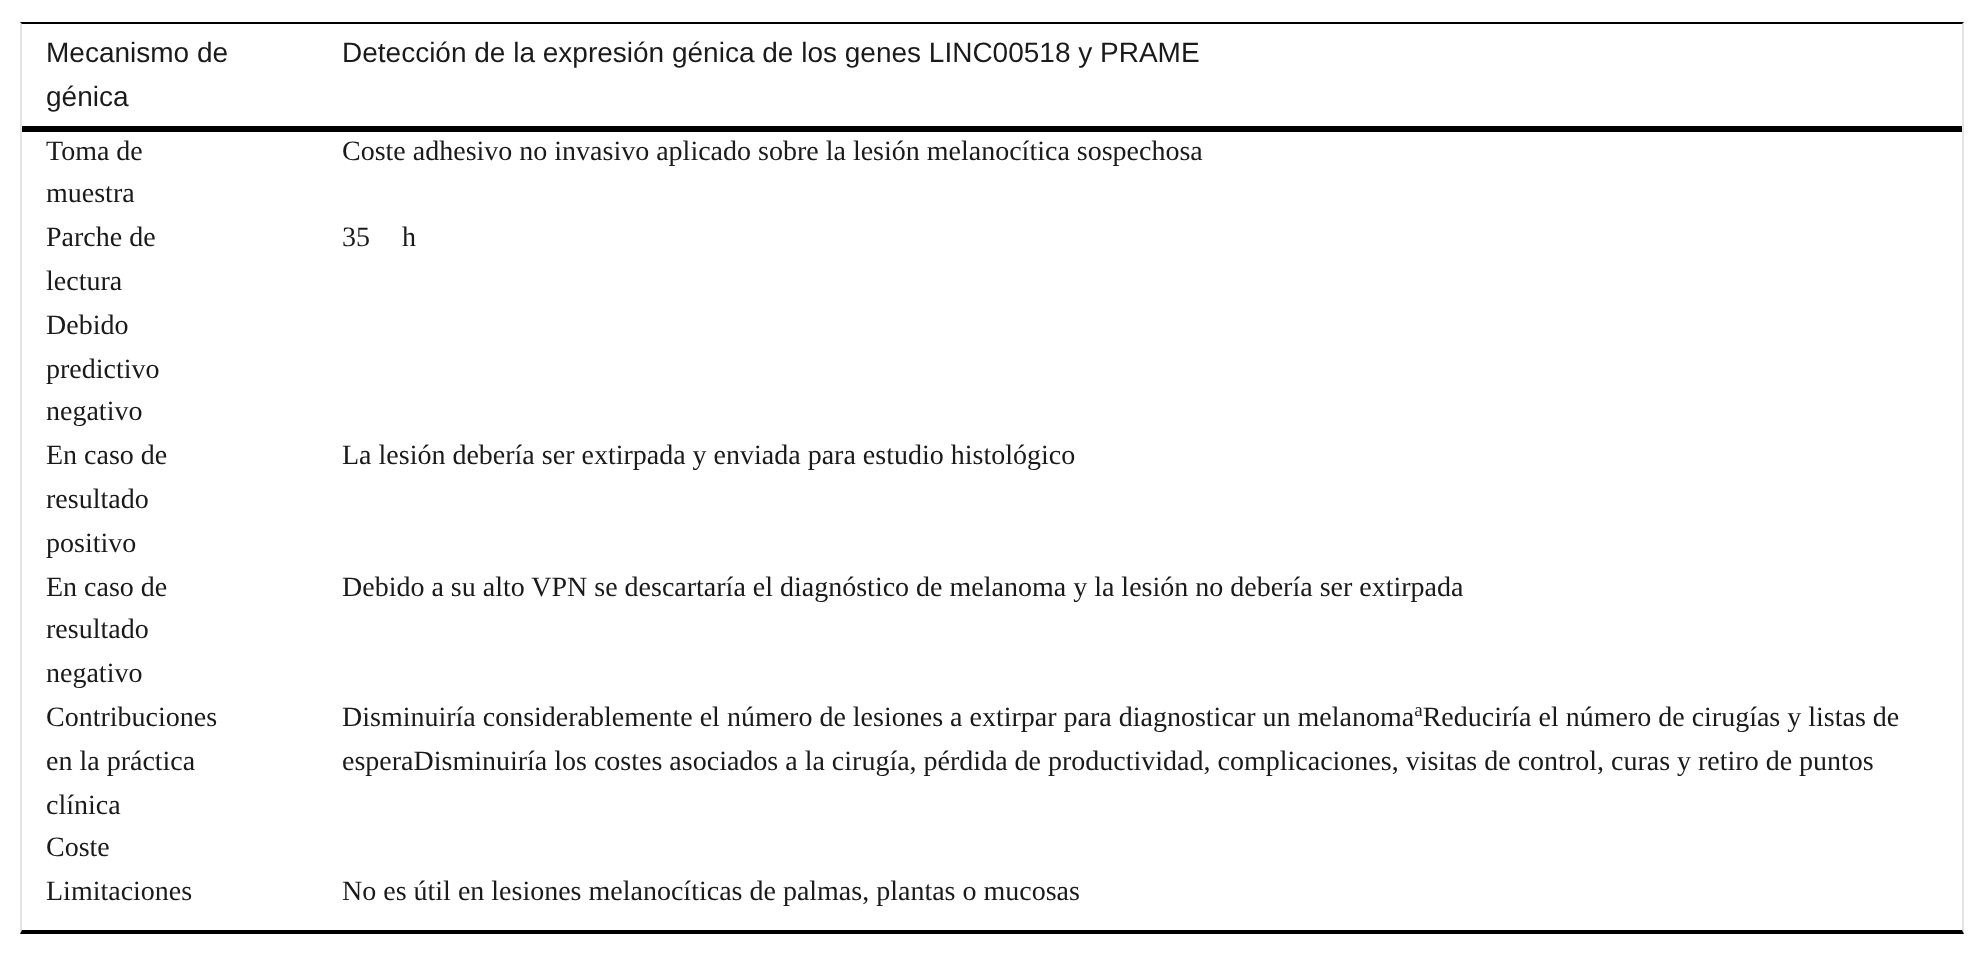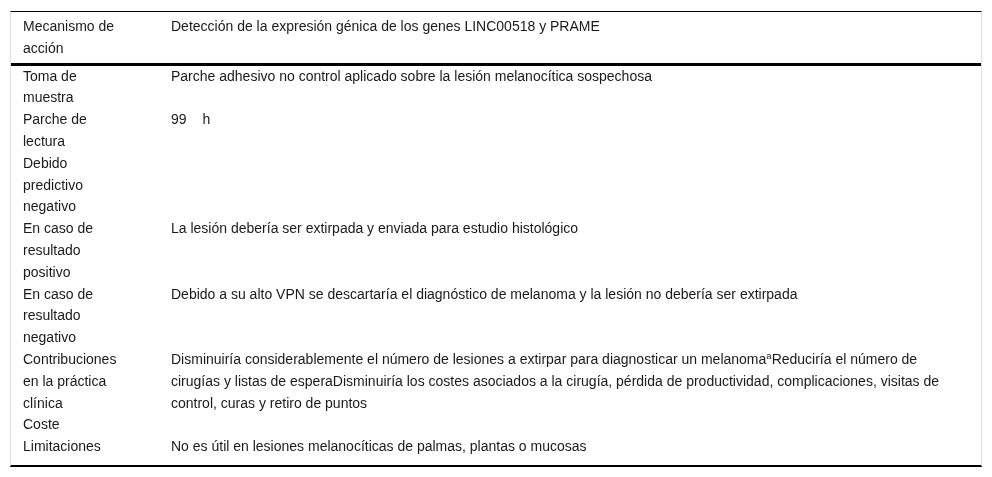--- a/index.html
+++ b/index.html
@@ -30,20 +30,21 @@
   .row {
     display: grid;
     grid-template-columns: 148px 1fr;
   }
   .header-section {
     padding: 4px 0 3px 0;
     border-bottom: 3px solid #000000;
   }
   .body-section {
     padding: 0 0 7px 0;
+    font-family: Liberation Serif, serif;
   }
   .cell { margin: 0; }
   .label {
     padding-left: 12px;
     padding-right: 6px;
     white-space: pre-line;
   }
   .value {
     padding-left: 12px;
     padding-right: 12px;
@@ -56,37 +57,37 @@
   }
 </style>
 </head>
 <body>
 
 <div class="table-wrap">
 
   <div class="header-section">
     <div class="row">
       <p class="cell label">Mecanismo de
-acción</p>
+génica</p>
       <p class="cell value">Detección de la expresión génica de los genes LINC00518 y PRAME</p>
     </div>
   </div>
 
   <div class="body-section">
 
     <div class="row">
       <p class="cell label">Toma de
 muestra</p>
-      <p class="cell value">Parche adhesivo no control aplicado sobre la lesión melanocítica sospechosa</p>
+      <p class="cell value">Coste adhesivo no invasivo aplicado sobre la lesión melanocítica sospechosa</p>
     </div>
 
     <div class="row">
       <p class="cell label">Parche de
 lectura</p>
-      <p class="cell value"><span>99</span><span class="unit">h</span></p>
+      <p class="cell value"><span>35</span><span class="unit">h</span></p>
     </div>
 
     <div class="row">
       <p class="cell label">Debido
 predictivo
 negativo</p>
     </div>
 
     <div class="row">
       <p class="cell label">En caso de

